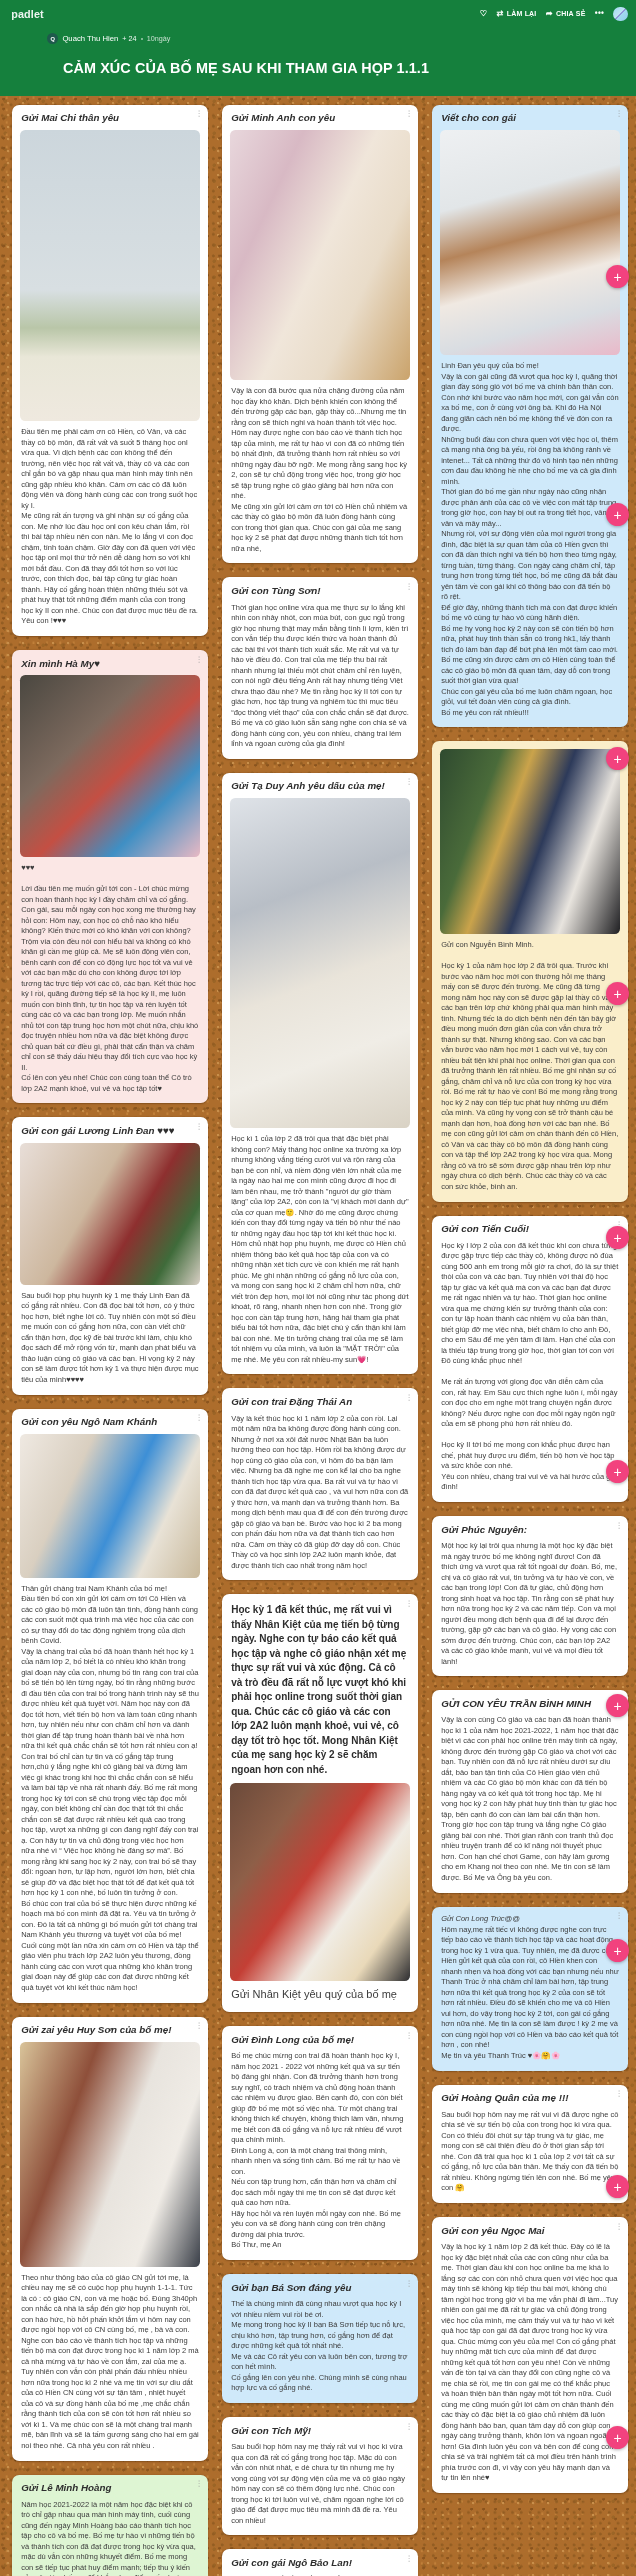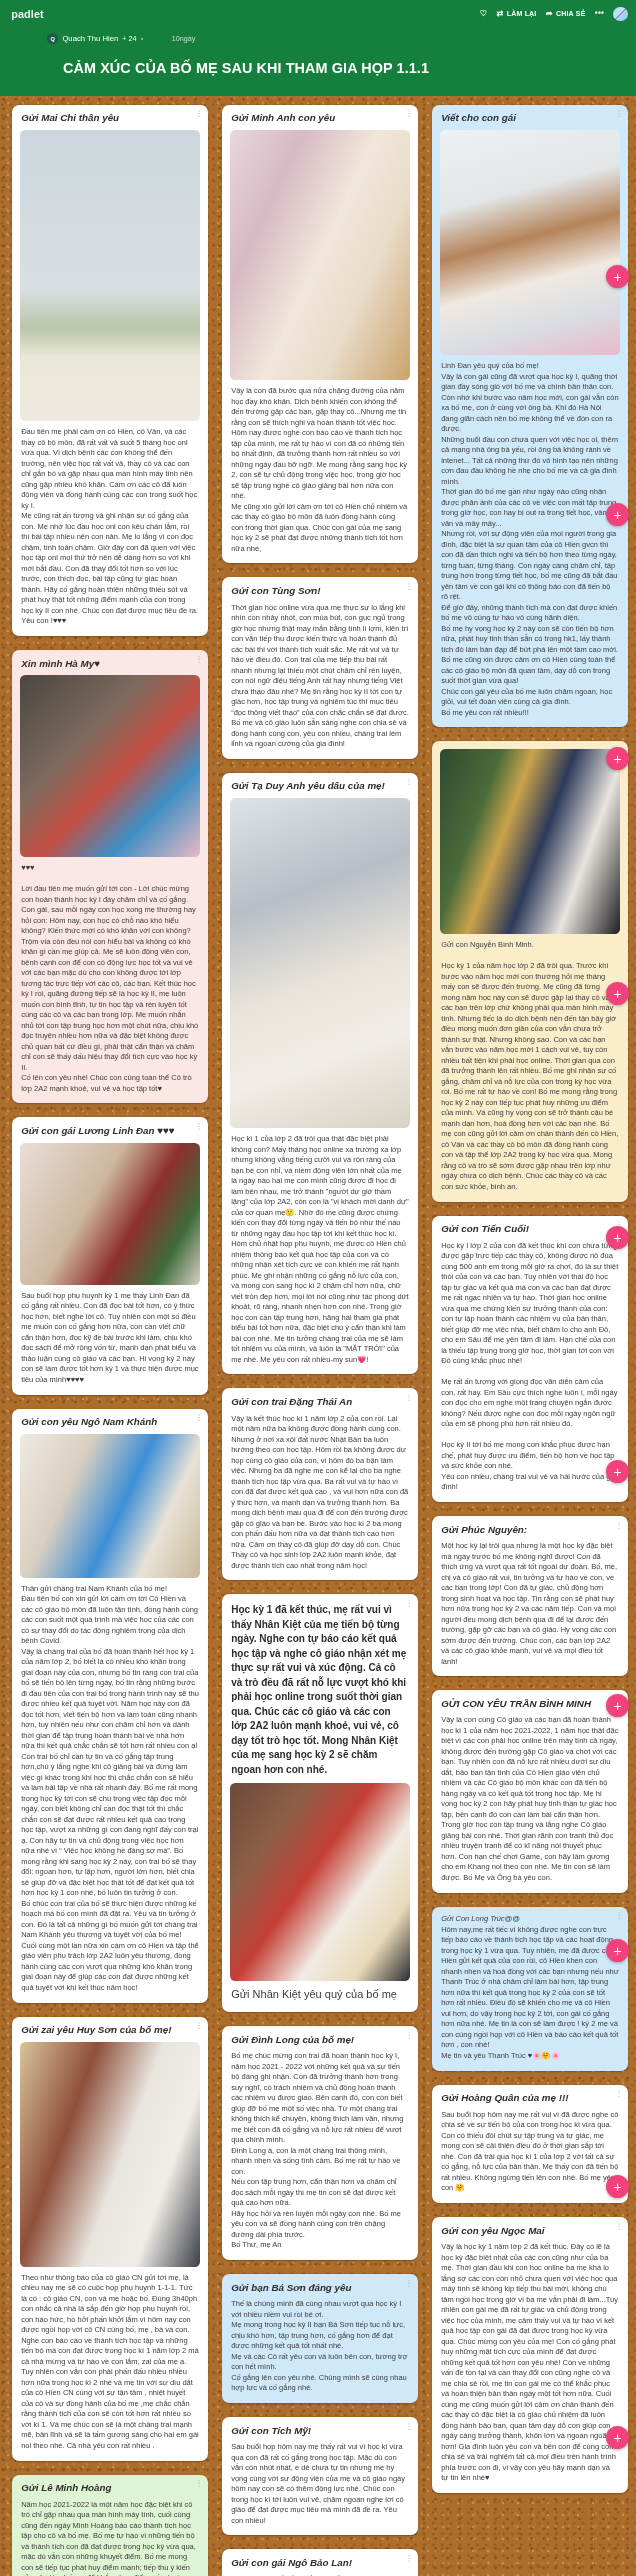--- a/index.html
+++ b/index.html
@@ -11,21 +11,21 @@
   .logo{position:absolute;left:11.3px;top:8.2px;color:rgba(255,255,255,.92);font-size:10.8px;font-weight:bold;letter-spacing:0.1px;}
   .topbar-right{position:absolute;right:9.3px;top:6.7px;display:flex;align-items:center;gap:9.3px;color:#fff;}
   .tb-btn{display:flex;align-items:center;gap:3.1px;font-size:7px;font-weight:bold;letter-spacing:0.2px;cursor:pointer;color:#fff;}
   .tb-icon{font-size:8.2px;line-height:1;}
   .avatar{width:14.4px;height:14.4px;border-radius:50%;background:linear-gradient(135deg,#9fd8f0 0%,#bfe4f4 45%,#7f6fc9 50%,#a3d9ef 55%,#8fcdea 100%);display:flex;align-items:center;justify-content:center;color:#5b4ea3;font-weight:bold;font-size:7.2px;}
   .author-row{position:absolute;left:47px;top:33px;display:flex;align-items:center;gap:4.1px;}
   .author-avatar{width:11.3px;height:11.3px;border-radius:50%;background:#1e5a4c;color:#fff;font-size:5.7px;font-weight:bold;display:flex;align-items:center;justify-content:center;}
   .author-name{color:#fff;font-size:7.7px;}
   .author-extra{color:rgba(255,255,255,.95);font-size:7.2px;}
   .author-dot{width:2.1px;height:2.1px;border-radius:50%;background:rgba(255,255,255,.6);}
-  .author-time{color:rgba(255,255,255,.75);font-size:7.2px;margin-left:25px;}
+  .author-time{color:rgba(255,255,255,.75);font-size:7.2px;}
   .board-title{position:absolute;left:47px;top:44px;margin:16px;color:#fff;font-size:14.4px;font-weight:bold;letter-spacing:0.1px;white-space:nowrap;}
 
   
   .board{position:relative;background-color:#ad6d2c;
     background-image:
       radial-gradient(circle at 3.6px 3.1px, #8a541e 1.2px, transparent 1.5px),
       radial-gradient(circle at 8.2px 7.2px, #c88f4b 1.1px, transparent 1.4px),
       radial-gradient(circle at 2.1px 8.8px, #935d22 1.3px, transparent 1.7px),
       radial-gradient(circle at 6.7px 1.5px, #c1803a 1px, transparent 1.3px),
       radial-gradient(circle at 5.2px 5.2px, #9c6526 1.5px, transparent 2px);

